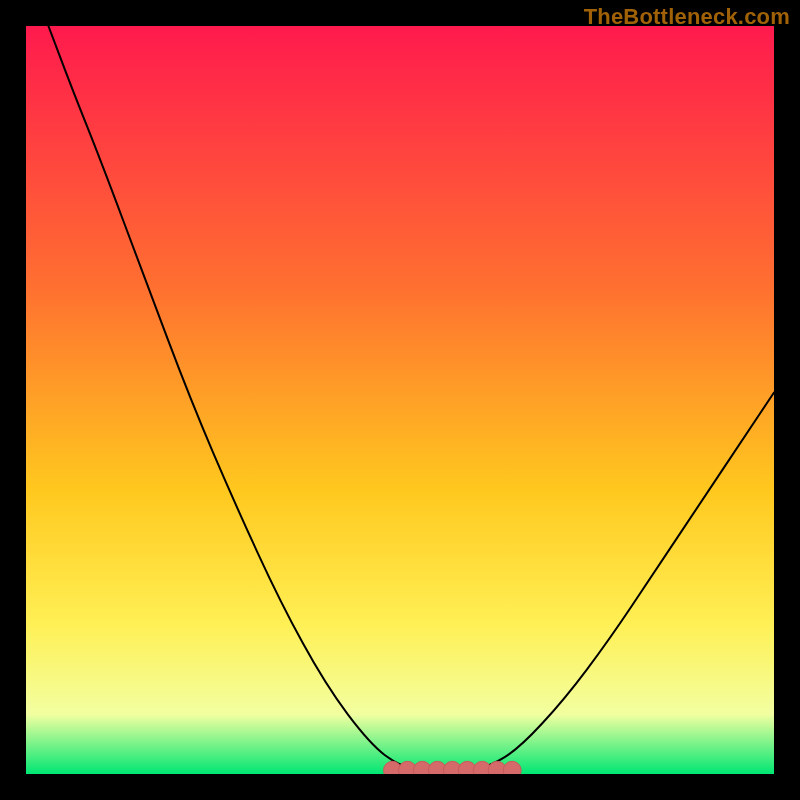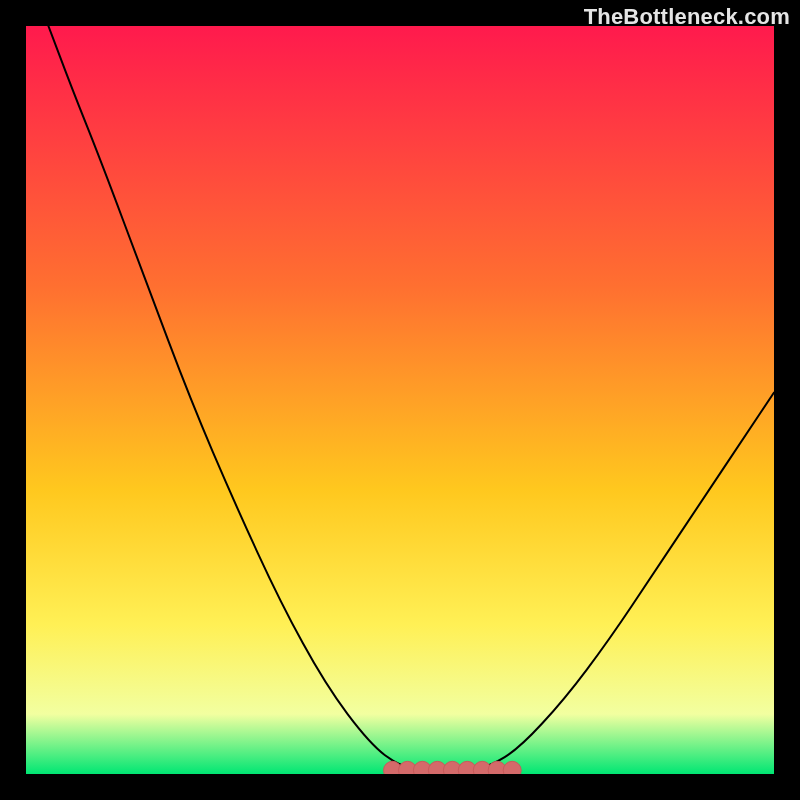--- a/index.html
+++ b/index.html
@@ -22,21 +22,21 @@
     left: 26px;
     top: 26px;
     width: 748px;
     height: 748px;
     overflow: hidden;
   }
   .attribution {
     position: absolute;
     top: 4px;
     right: 10px;
-    color: #e5e5e5;
+    color: #a16207;
     font-size: 22px;
     font-weight: 600;
     letter-spacing: 0.2px;
   }
   svg { display: block; }
 </style>
 </head>
 <body>
 
 <div class="frame">

